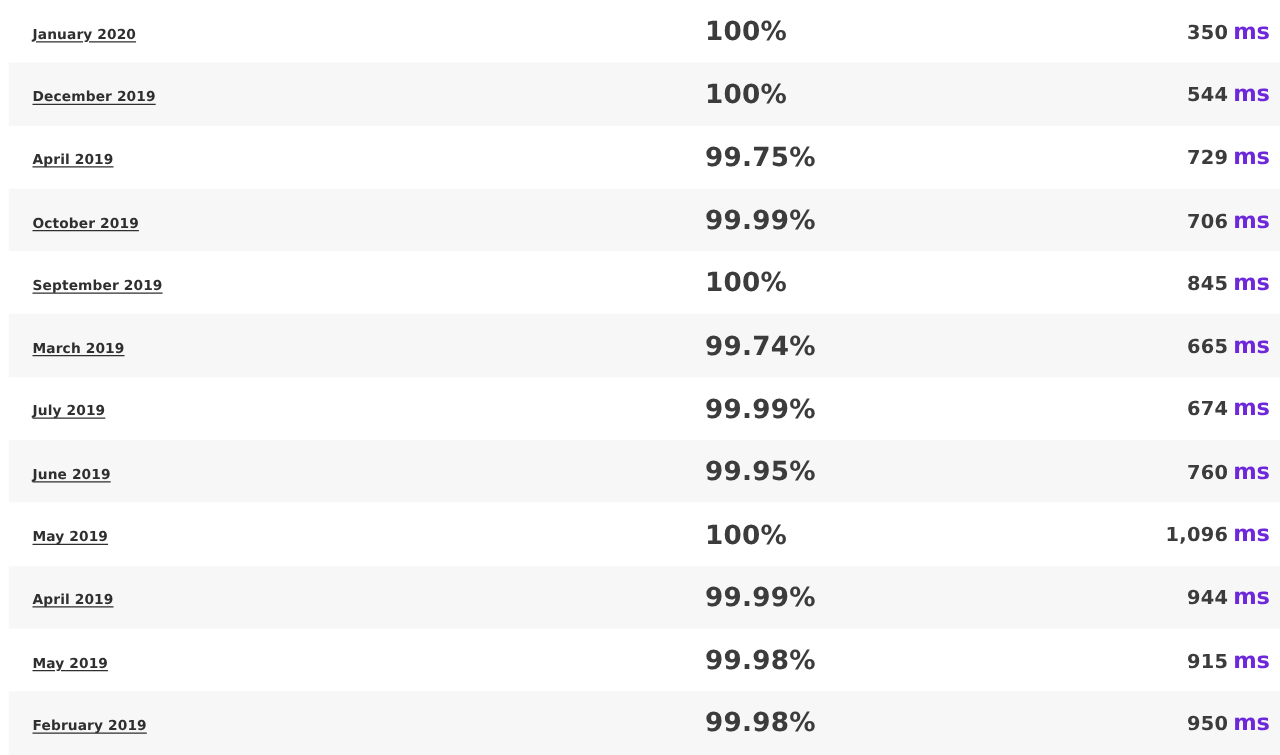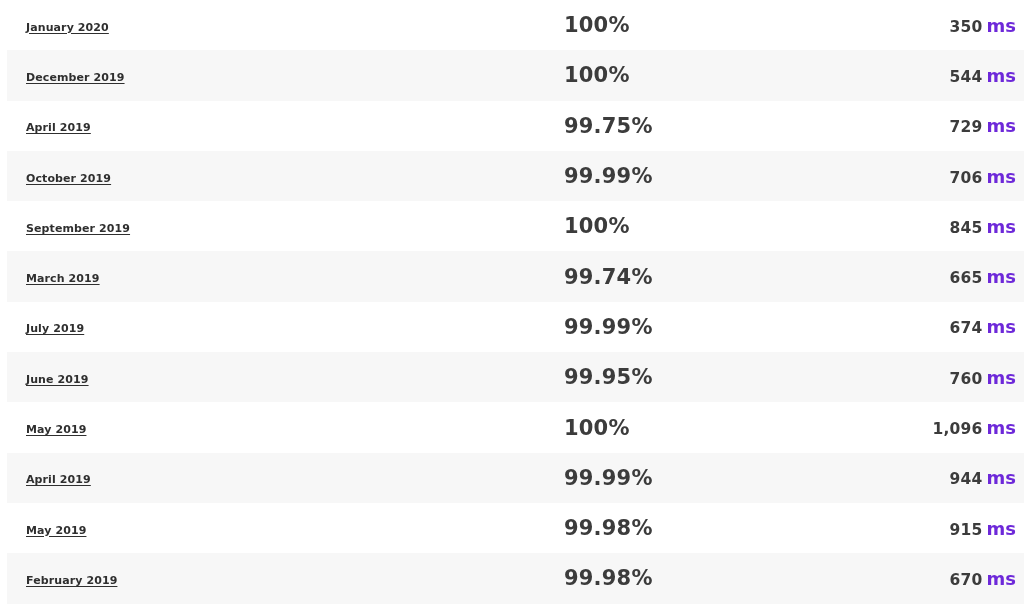--- a/index.html
+++ b/index.html
@@ -144,16 +144,16 @@
       <tr>
         <td class="pad-left"></td>
         <td class="col-month"><a class="month-link">May 2019</a></td>
         <td class="col-uptime"><span class="uptime-value">99.98%</span></td>
         <td class="col-response response-cell"><span class="response-value">915</span><span class="response-unit">ms</span></td>
       </tr>
       <tr class="stripe">
         <td class="pad-left"></td>
         <td class="col-month"><a class="month-link">February 2019</a></td>
         <td class="col-uptime"><span class="uptime-value">99.98%</span></td>
-        <td class="col-response response-cell"><span class="response-value">670</span><span class="response-unit">ms</span></td>
+        <td class="col-response response-cell"><span class="response-value">950</span><span class="response-unit">ms</span></td>
       </tr>
     </tbody>
 </table>
 
 </body></html>

